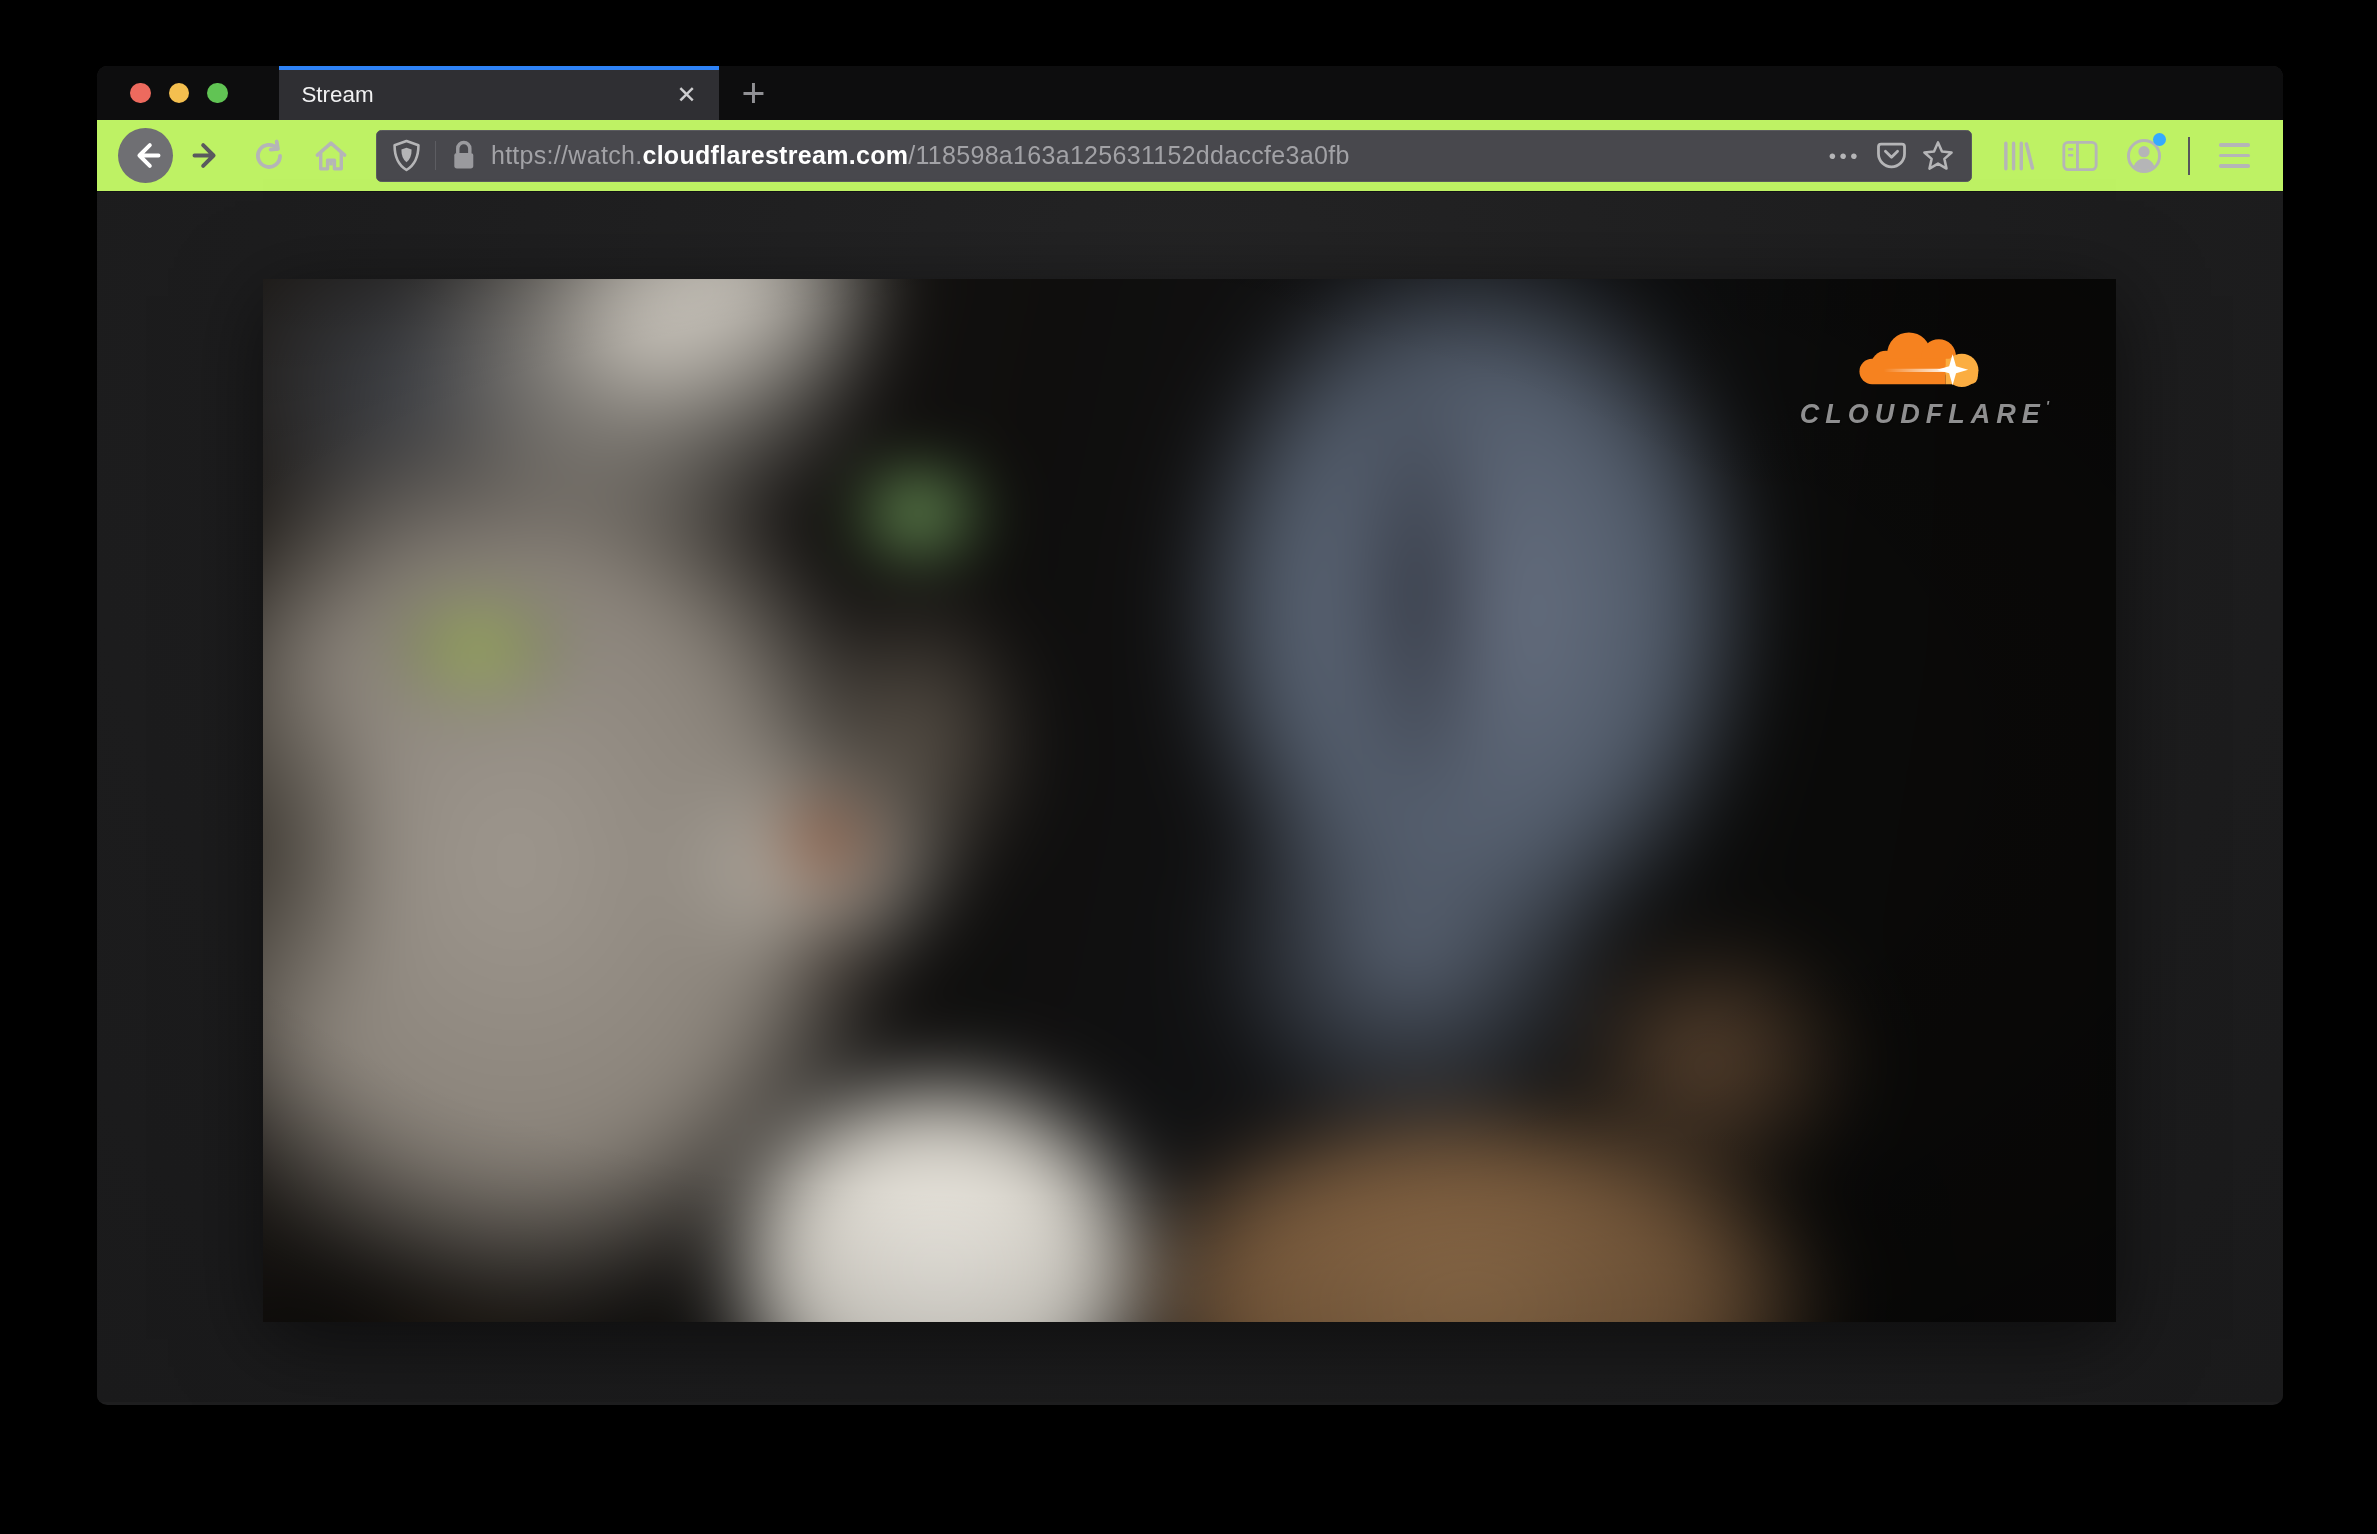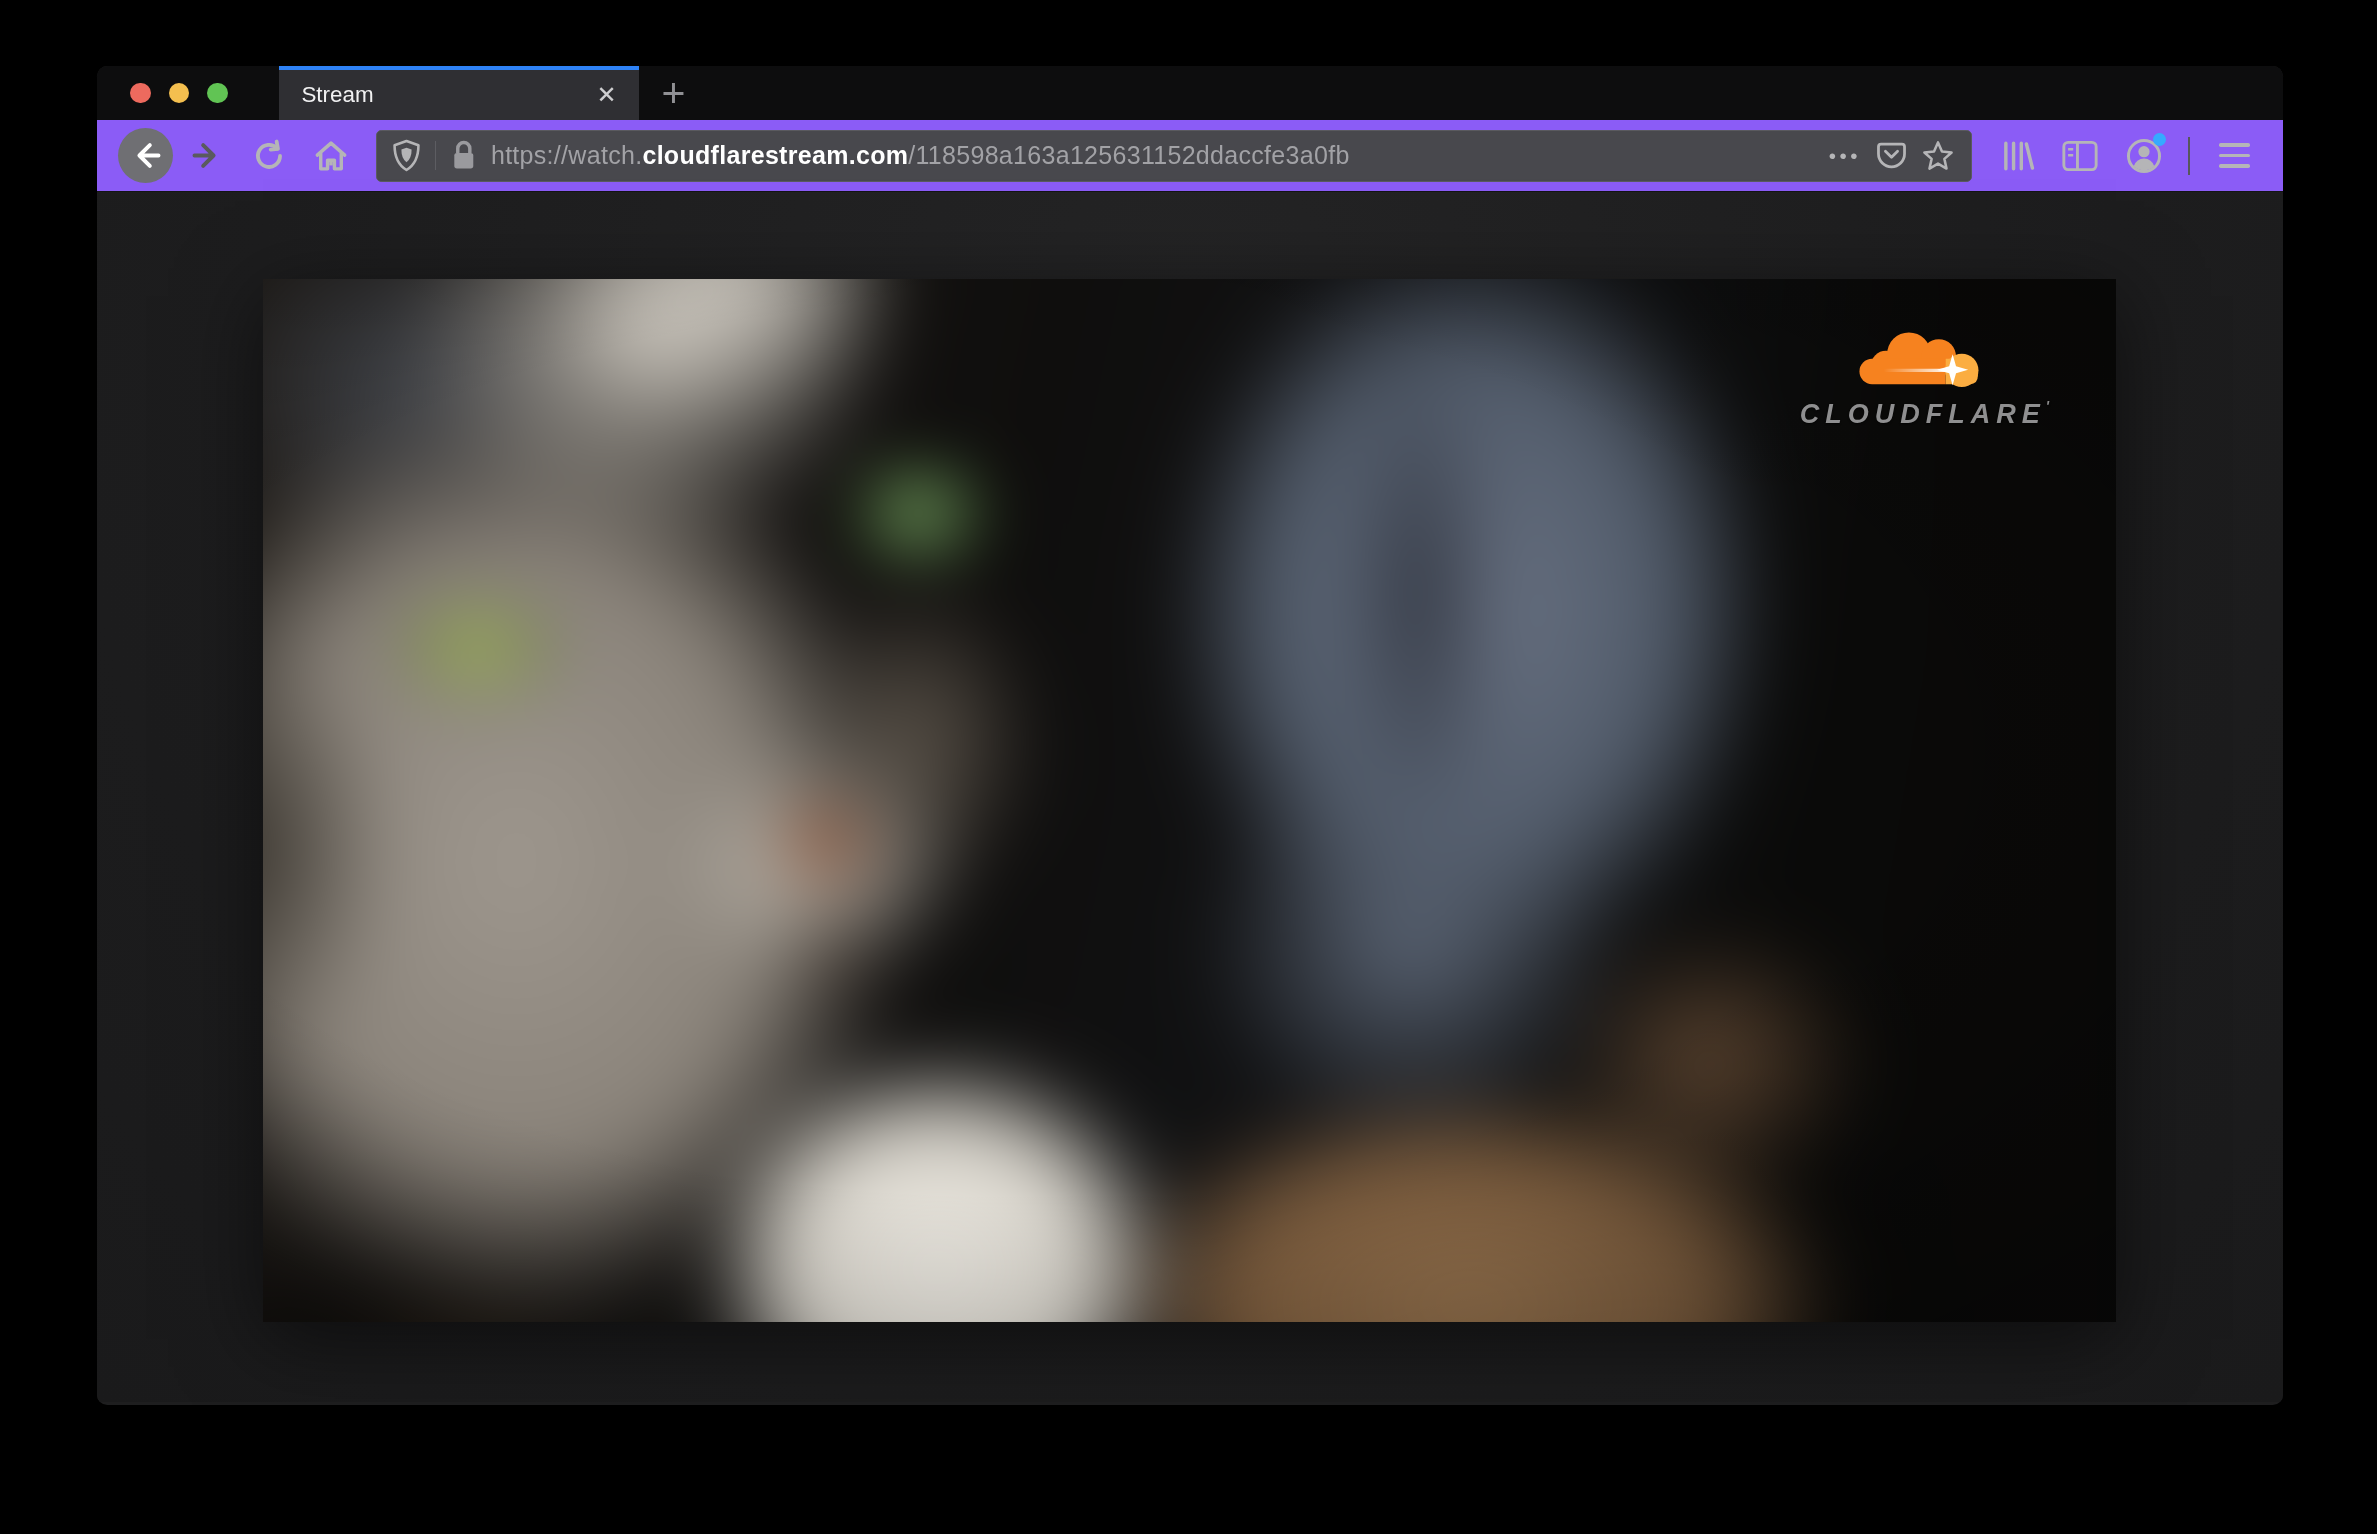--- a/index.html
+++ b/index.html
@@ -8,29 +8,29 @@
 
   
   .window { position:absolute; left:97px; top:66px; width:2186px; height:1339px;
             border-radius:10.3px; overflow:hidden; background:#1e1e1f;
             box-shadow:0 26px 103px rgba(0,0,0,.8); }
 
   
   .tabbar { position:relative; height:54px; background:#0d0d0e; display:flex; align-items:stretch; }
   .traffic { width:182px; display:flex; align-items:center; gap:18px; padding-left:33px; }
   .tl { width:20.7px; height:20.7px; border-radius:50%; }
-  .tab { width:360px; background:#2f2f33; border-top:4.3px solid #2e82f6;
+  .tab { width:440px; background:#2f2f33; border-top:4.3px solid #2e82f6;
          display:flex; align-items:center; padding:0 22.4px;gap:8px; }
   .tab-title { flex:1; color:#f1f1f2; font-size:22.4px; }
   .tab-close { color:#cfcfd1; font-size:24px; line-height:1; cursor:default; }
   .newtab { width:69px; display:flex; align-items:center; justify-content:center;
             color:#909094; font-size:41px; font-weight:300; }
 
   
-  .toolbar { height:72px; background:#8b5cf6; border-bottom:1.7px solid #141416;
+  .toolbar { height:72px; background:#bef264; border-bottom:1.7px solid #141416;
              display:flex; align-items:center; padding:0 20.7px; gap:6.9px; }
   .tbtn { width:55px; height:55px; display:flex; align-items:center; justify-content:center;
           border-radius:50%; flex:none; }
   .tbtn.back { background:#6f6f73; }
   .urlbar { flex:1; height:52px; margin:0 10.3px; background:#48484d; border:0.9px solid #5a5a5f;
             border-radius:5.2px; display:flex; align-items:center; padding:0 15.5px; gap:13.8px; }
   .u-sep { width:0.9px; height:29px; background:#5d5d62; flex:none; }
   .urltext { flex:1; font-size:25px; white-space:nowrap; overflow:hidden; letter-spacing:0.3px; }
   .urltext .dim { color:#a2a2a6; }
   .urltext .host { color:#ffffff; font-weight:600; }

